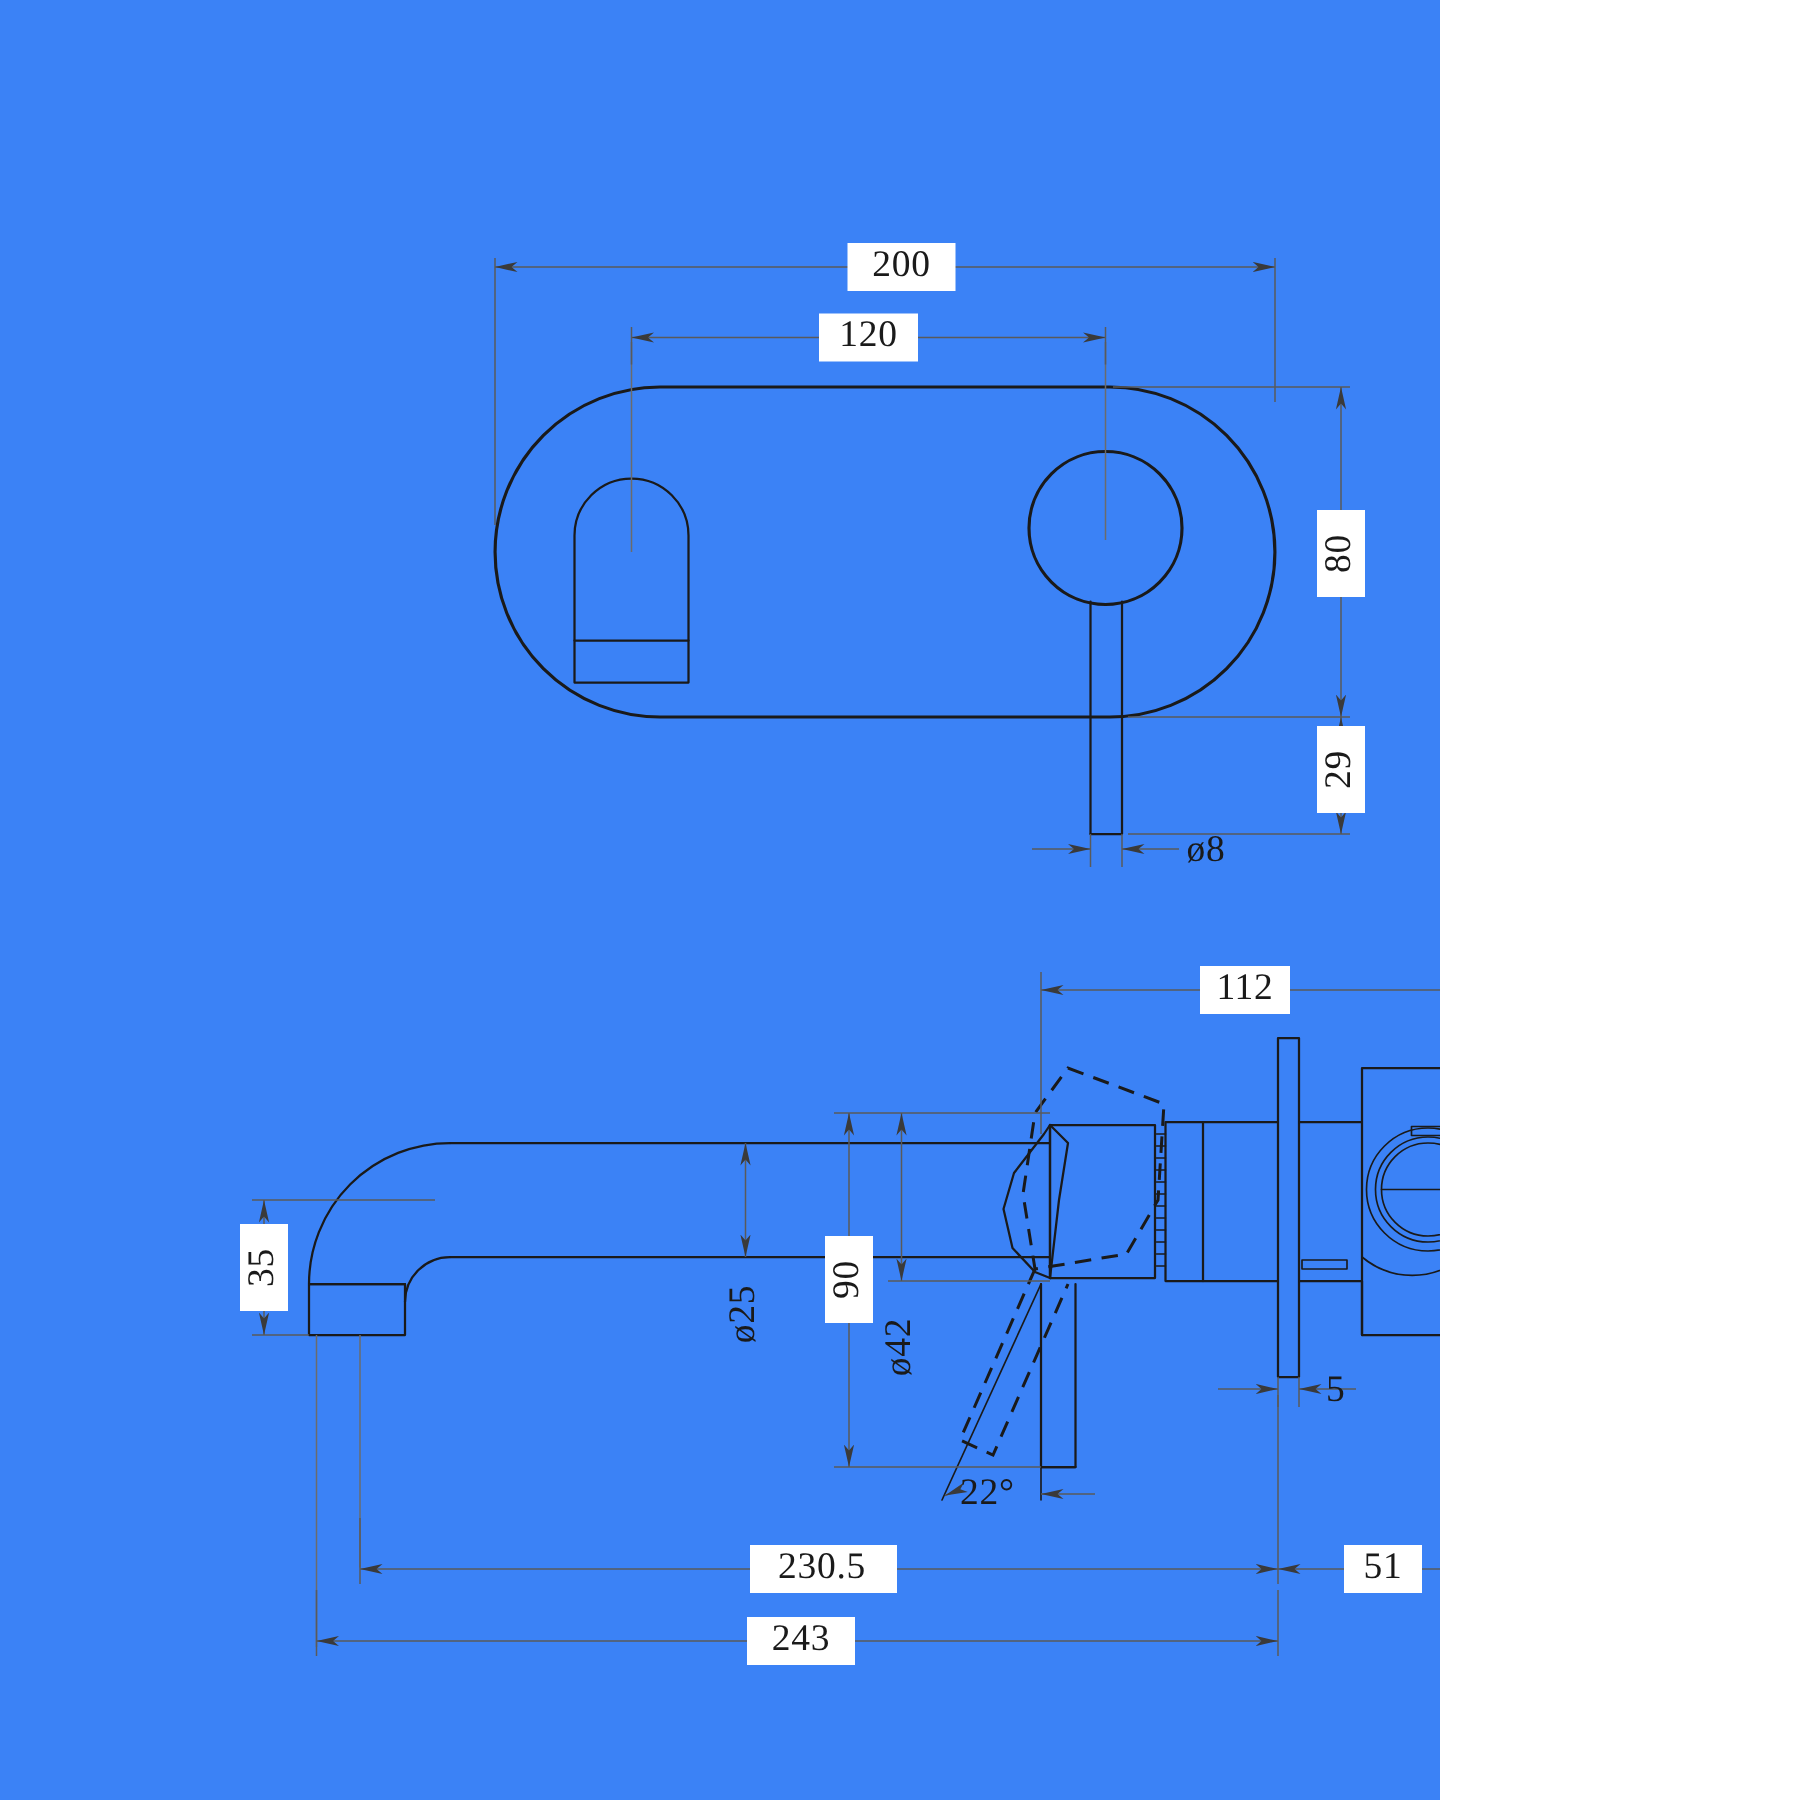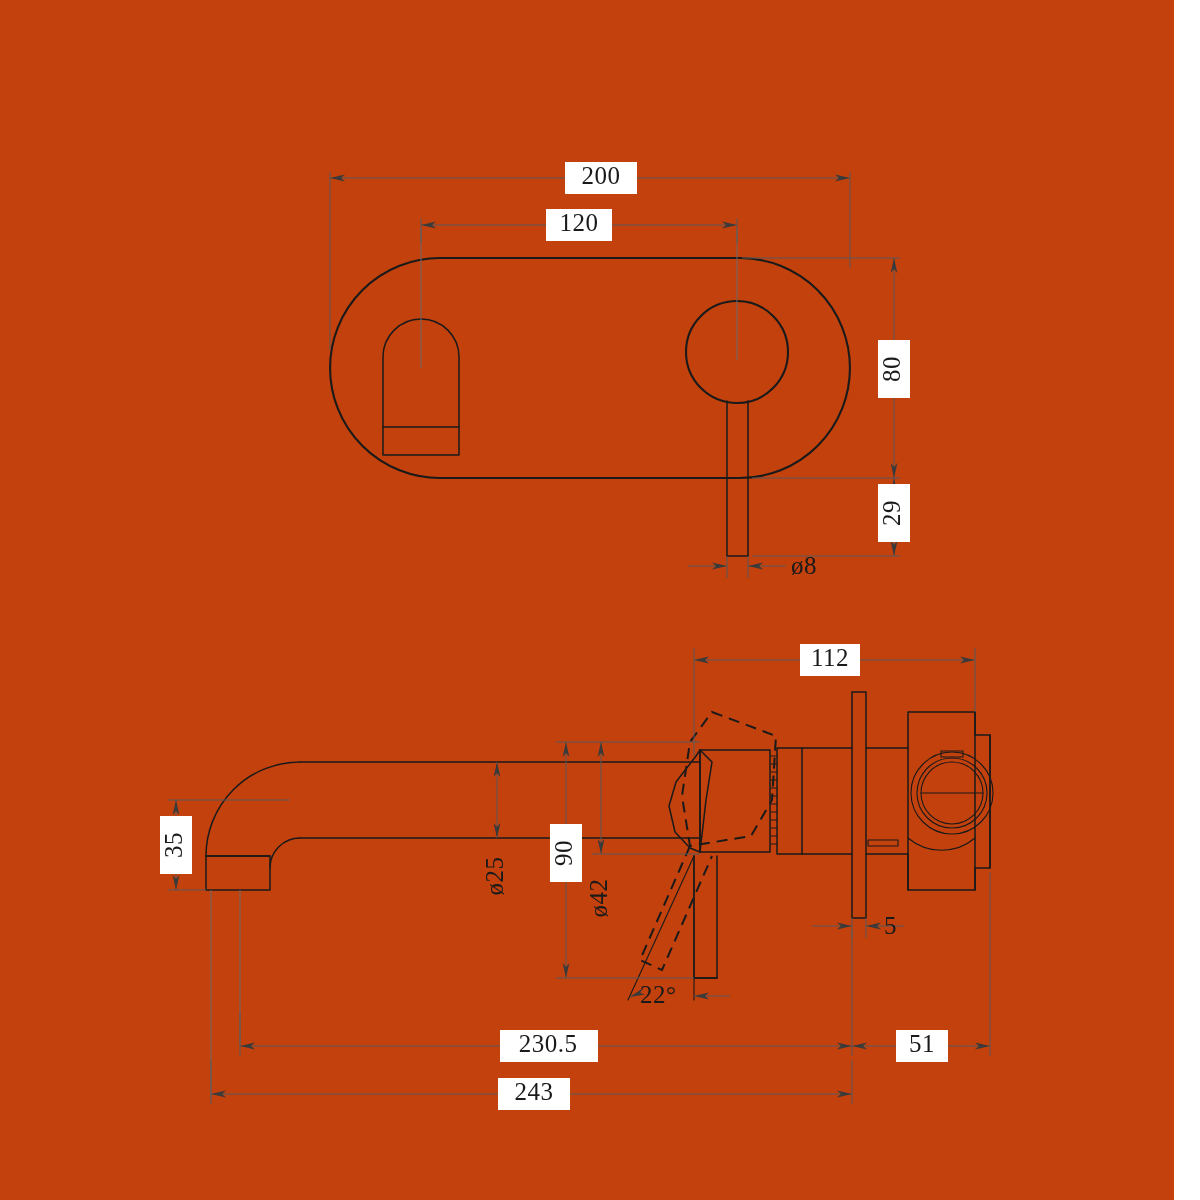--- a/index.html
+++ b/index.html
@@ -6,23 +6,23 @@
   html, body {
     margin: 0;
     padding: 0;
     background: #ffffff;
   }
   body {
     font-family: "Liberation Serif", serif;
   }
   #drawing-root {
     position: relative;
-    width: 1174px;
+    width: 960px;
     height: 1200px;
-    background: #c2410c;
+    background: #3b82f6;
     overflow: hidden;
   }
   svg#cad {
     display: block;
     width: 1200px;
     height: 1200px;
   }
   .part      { fill: none; stroke: #1a1a1a; stroke-width: 2.1; stroke-linecap: round; stroke-linejoin: round; }
   .part-thin { fill: none; stroke: #1a1a1a; stroke-width: 1.5; stroke-linecap: round; stroke-linejoin: round; }
   .part-fine { fill: none; stroke: #1a1a1a; stroke-width: 1.1; stroke-linecap: round; stroke-linejoin: round; }

